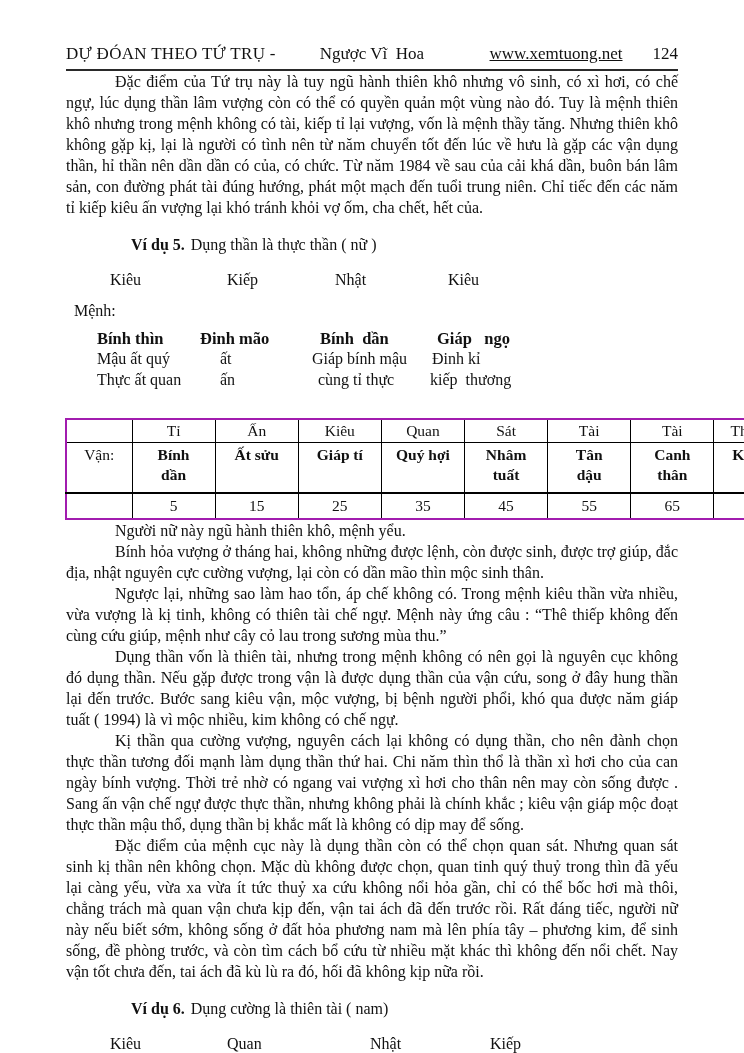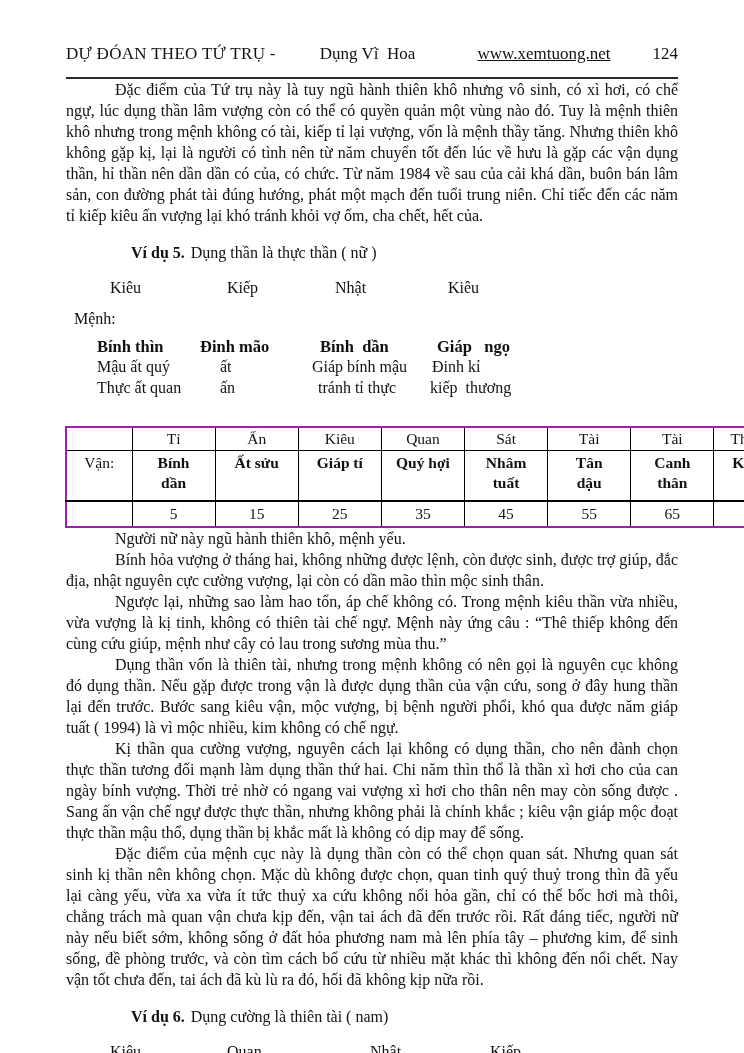--- a/index.html
+++ b/index.html
@@ -4,25 +4,25 @@
 <style>
   html,body{margin:0;padding:0;background:#e8e8e8;}
   .page{
     position:relative;width:744px;height:1053px;background:#ffffff;
     font-family:"Liberation Serif", serif;color:#111;overflow:hidden;
     margin:0 auto;
   }
   .content{position:absolute;left:66px;top:44px;width:612px;}
   
   .hdr{display:flex;align-items:flex-end;font-size:17px;white-space:pre;
-       border-bottom:2px solid #2a2a2a;padding-bottom:13px;}
+       border-bottom:2px solid #2a2a2a;padding-bottom:5px;}
   .hdr .title{letter-spacing:.3px;}
   .hdr .author{margin-left:44px;}
   .hdr .url{margin-left:auto;text-decoration:underline;}
-  .hdr .pageno{margin-left:42px;}
+  .hdr .pageno{margin-left:30px;}
   
   p.body{font-size:16px;line-height:21px;text-align:justify;text-indent:49px;margin:0;}
   .mt10{margin-top:10px;}
   
   .ex-label{font-size:16px;line-height:21px;margin:16px;padding-left:49px;}
   .ex-label b{margin-right:6px;}
   .row4{position:relative;height:21px;font-size:16px;}
   .row4 .cell{position:absolute;white-space:pre;}
   .row4.bold{font-weight:bold;font-size:16.5px;}
   .menh{font-size:16px;line-height:21px;margin:8px;}
@@ -39,21 +39,21 @@
   table.luck col.c-van{width:66px;}
 </style>
 </head>
 <body>
 
 <div class="page">
   <div class="content">
 
     <div class="hdr">
       <span class="title">DỰ ĐÓAN THEO TỨ TRỤ -</span>
-      <span class="author">Dụng Vĩ  Hoa</span>
+      <span class="author">Ngược Vĩ  Hoa</span>
       <span class="url">www.xemtuong.net</span>
       <span class="pageno">124</span>
     </div>
 
     <p class="body mt10">Đặc điểm của Tứ trụ này là tuy ngũ hành thiên khô nhưng vô sinh, có xì hơi, có chế ngự, lúc dụng thần lâm vượng còn có thể có quyền quản một vùng nào đó. Tuy là mệnh thiên khô nhưng trong mệnh không có tài, kiếp tỉ lại vượng, vốn là mệnh thầy tăng. Nhưng thiên khô không gặp kị, lại là người có tình nên từ năm chuyển tốt đến lúc về hưu là gặp các vận dụng thần, hỉ thần nên dần dần có của, có chức. Từ năm 1984 về sau của cải khá dần, buôn bán lâm sản, con đường phát tài đúng hướng, phát một mạch đến tuổi trung niên. Chỉ tiếc đến các năm tỉ kiếp kiêu ấn vượng lại khó tránh khỏi vợ ốm, cha chết, hết của.</p>
 
     <p class="ex-label"><b>Ví dụ 5.</b><span>Dụng thần là thực thần ( nữ )</span></p>
 
     <div class="row4">
       <span class="cell" style="left:44px">Kiêu</span>
@@ -74,21 +74,21 @@
     <div class="row4">
       <span class="cell" style="left:31px">Mậu ất quý</span>
       <span class="cell" style="left:154px">ất</span>
       <span class="cell" style="left:246px">Giáp bính mậu</span>
       <span class="cell" style="left:366px">Đinh kỉ</span>
     </div>
 
     <div class="row4">
       <span class="cell" style="left:31px">Thực ất quan</span>
       <span class="cell" style="left:154px">ấn</span>
-      <span class="cell" style="left:252px">tránh tỉ thực</span>
+      <span class="cell" style="left:252px">cùng tỉ thực</span>
       <span class="cell" style="left:364px">kiếp  thương</span>
     </div>
 
     <table class="luck">
       <colgroup>
         <col class="c-van">
           <col>
           <col>
           <col>
           <col>

